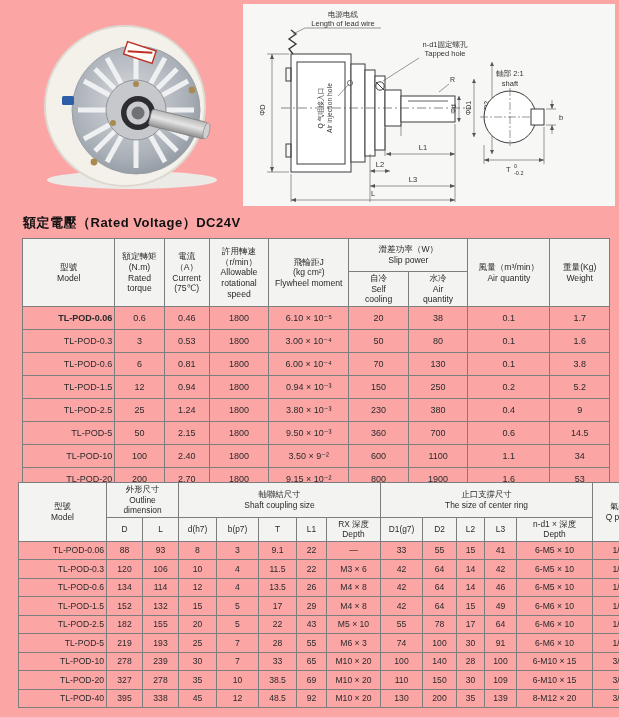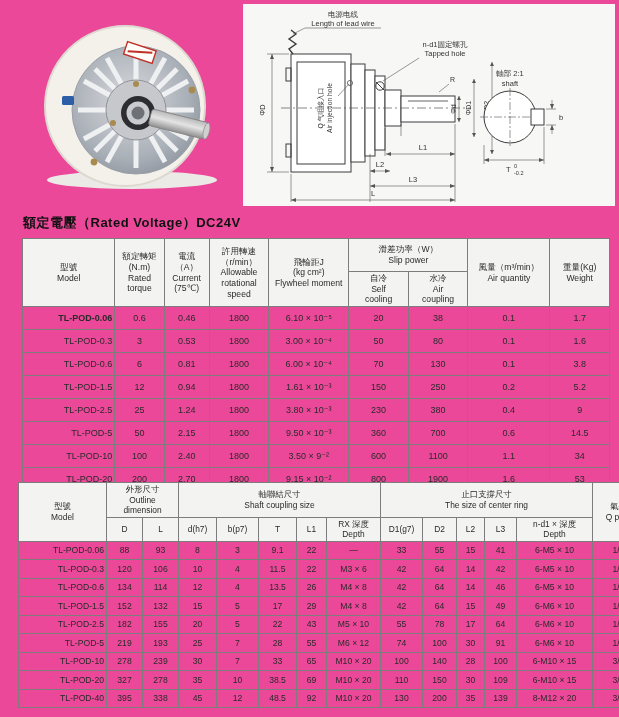--- a/index.html
+++ b/index.html
@@ -1,16 +1,16 @@
 <!DOCTYPE html>
 <html><head>
 <meta charset="utf-8">
 <style>
   html,body{margin:0;padding:0;background:#ffffff;}
-  #page{position:relative;width:619px;height:717px;background:#ec4899;
+  #page{position:relative;width:619px;height:717px;background:#fca5a5;
         font-family:"Liberation Sans","DejaVu Sans",sans-serif;color:#222;overflow:hidden;}
 
   
   .photo-panel{position:absolute;left:32px;top:20px;width:205px;height:178px;}
   .drawing-panel{position:absolute;left:243px;top:4px;width:372px;height:202px;background:#f7f7f6;}
   .drawing-panel svg text{font-family:"Liberation Sans","DejaVu Sans",sans-serif;}
 
   
   .section-title{position:absolute;left:23px;top:214px;font-size:13px;font-weight:bold;color:#111;
                  letter-spacing:.5px;}
@@ -249,21 +249,21 @@
 Air quantity</th>
           <th rowspan="2">重量(Kg)
 Weight</th>
         </tr>
         <tr>
           <th>自冷
 Self
 cooling</th>
           <th>水冷
 Air
-coupling</th>
+quantity</th>
         </tr>
       </thead>
       <tbody>
           <tr>
             <td class="model-cell bold">TL-POD-0.06</td>
             <td>0.6</td>
             <td>0.46</td>
             <td>1800</td>
             <td>6.10 × 10⁻⁵</td>
             <td>20</td>
@@ -291,21 +291,21 @@
             <td>70</td>
             <td>130</td>
             <td>0.1</td>
             <td>3.8</td>
           </tr>
           <tr>
             <td class="model-cell">TL-POD-1.5</td>
             <td>12</td>
             <td>0.94</td>
             <td>1800</td>
-            <td>1.61 × 10⁻³</td>
+            <td>0.94 × 10⁻³</td>
             <td>150</td>
             <td>250</td>
             <td>0.2</td>
             <td>5.2</td>
           </tr>
           <tr>
             <td class="model-cell">TL-POD-2.5</td>
             <td>25</td>
             <td>1.24</td>
             <td>1800</td>
@@ -494,21 +494,21 @@
             <td>1/8</td>
           </tr>
           <tr>
             <td class="model-cell">TL-POD-5</td>
             <td>219</td>
             <td>193</td>
             <td>25</td>
             <td>7</td>
             <td>28</td>
             <td>55</td>
-            <td>M6 × 12</td>
+            <td>M6 × 3</td>
             <td>74</td>
             <td>100</td>
             <td>30</td>
             <td>91</td>
             <td>6-M6 × 10</td>
             <td>1/4</td>
           </tr>
           <tr>
             <td class="model-cell">TL-POD-10</td>
             <td>278</td>

